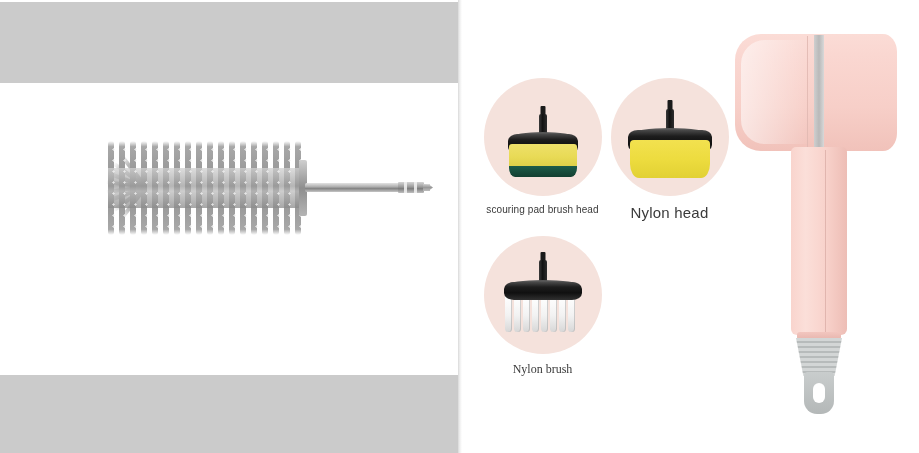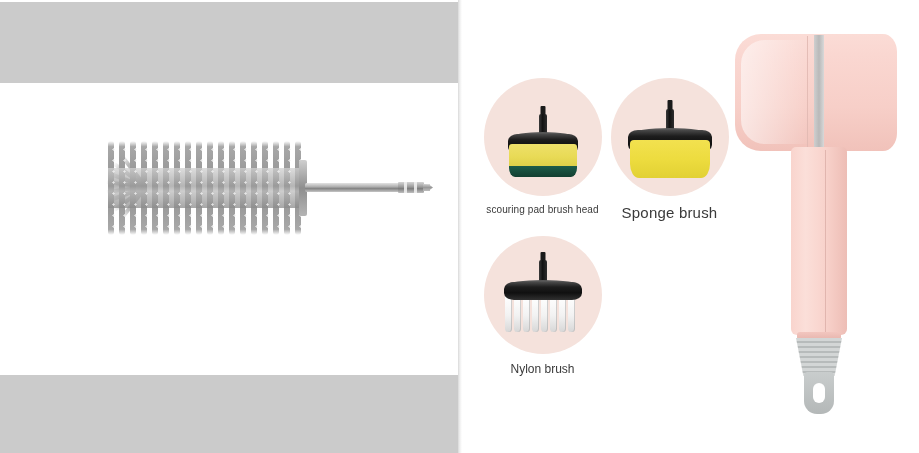--- a/index.html
+++ b/index.html
@@ -107,21 +107,21 @@
     background:#ffffff;
   }
 
   
   #attachment-grid{
     position:absolute;left:18px;top:78px;width:250px;height:310px;
   }
   .attach-cell{position:absolute;width:125px;height:155px;}
   .attach-cell.c00{left:0;top:0;}
   .attach-cell.c01{left:127px;top:0;}
-  .attach-cell.c10{left:0;top:158px;}
+  .attach-cell.c10{left:0;top:158px;font-family:Liberation Serif, serif;}
   .attach-cell.c11{left:127px;top:158px;}
 
   .attach-circle{
     position:absolute;left:50%;top:0;transform:translateX(-50%);
     width:118px;height:118px;border-radius:50%;
     background:#f5e2dc;
   }
   .attach-art{
     position:absolute;left:50%;top:0;transform:translateX(-50%);
     width:118px;height:118px;
@@ -339,21 +339,21 @@
 
       <div class="attach-cell c01">
         <div class="attach-circle"></div>
         <div class="attach-art">
           <div class="shank-tip" style="width:5px;height:10px;top:22px;"></div>
           <div class="shank" style="width:8px;height:24px;top:31px;"></div>
           <div class="cap-rim" style="width:76px;height:14px;top:50px;"></div>
           <div class="black-cap" style="width:84px;height:22px;top:52px;"></div>
           <div class="sponge-yellow"></div>
         </div>
-        <div class="attach-label lg">Sponge brush</div>
+        <div class="attach-label lg">Nylon head</div>
       </div>
 
       <div class="attach-cell c10">
         <div class="attach-circle"></div>
         <div class="attach-art">
           <div class="shank-tip" style="width:5px;height:9px;top:16px;"></div>
           <div class="shank" style="width:8px;height:22px;top:24px;"></div>
           <div class="nylon-field">
             <div class="nylon-tuft" style="left:0px"></div>
             <div class="nylon-tuft" style="left:9px"></div>

